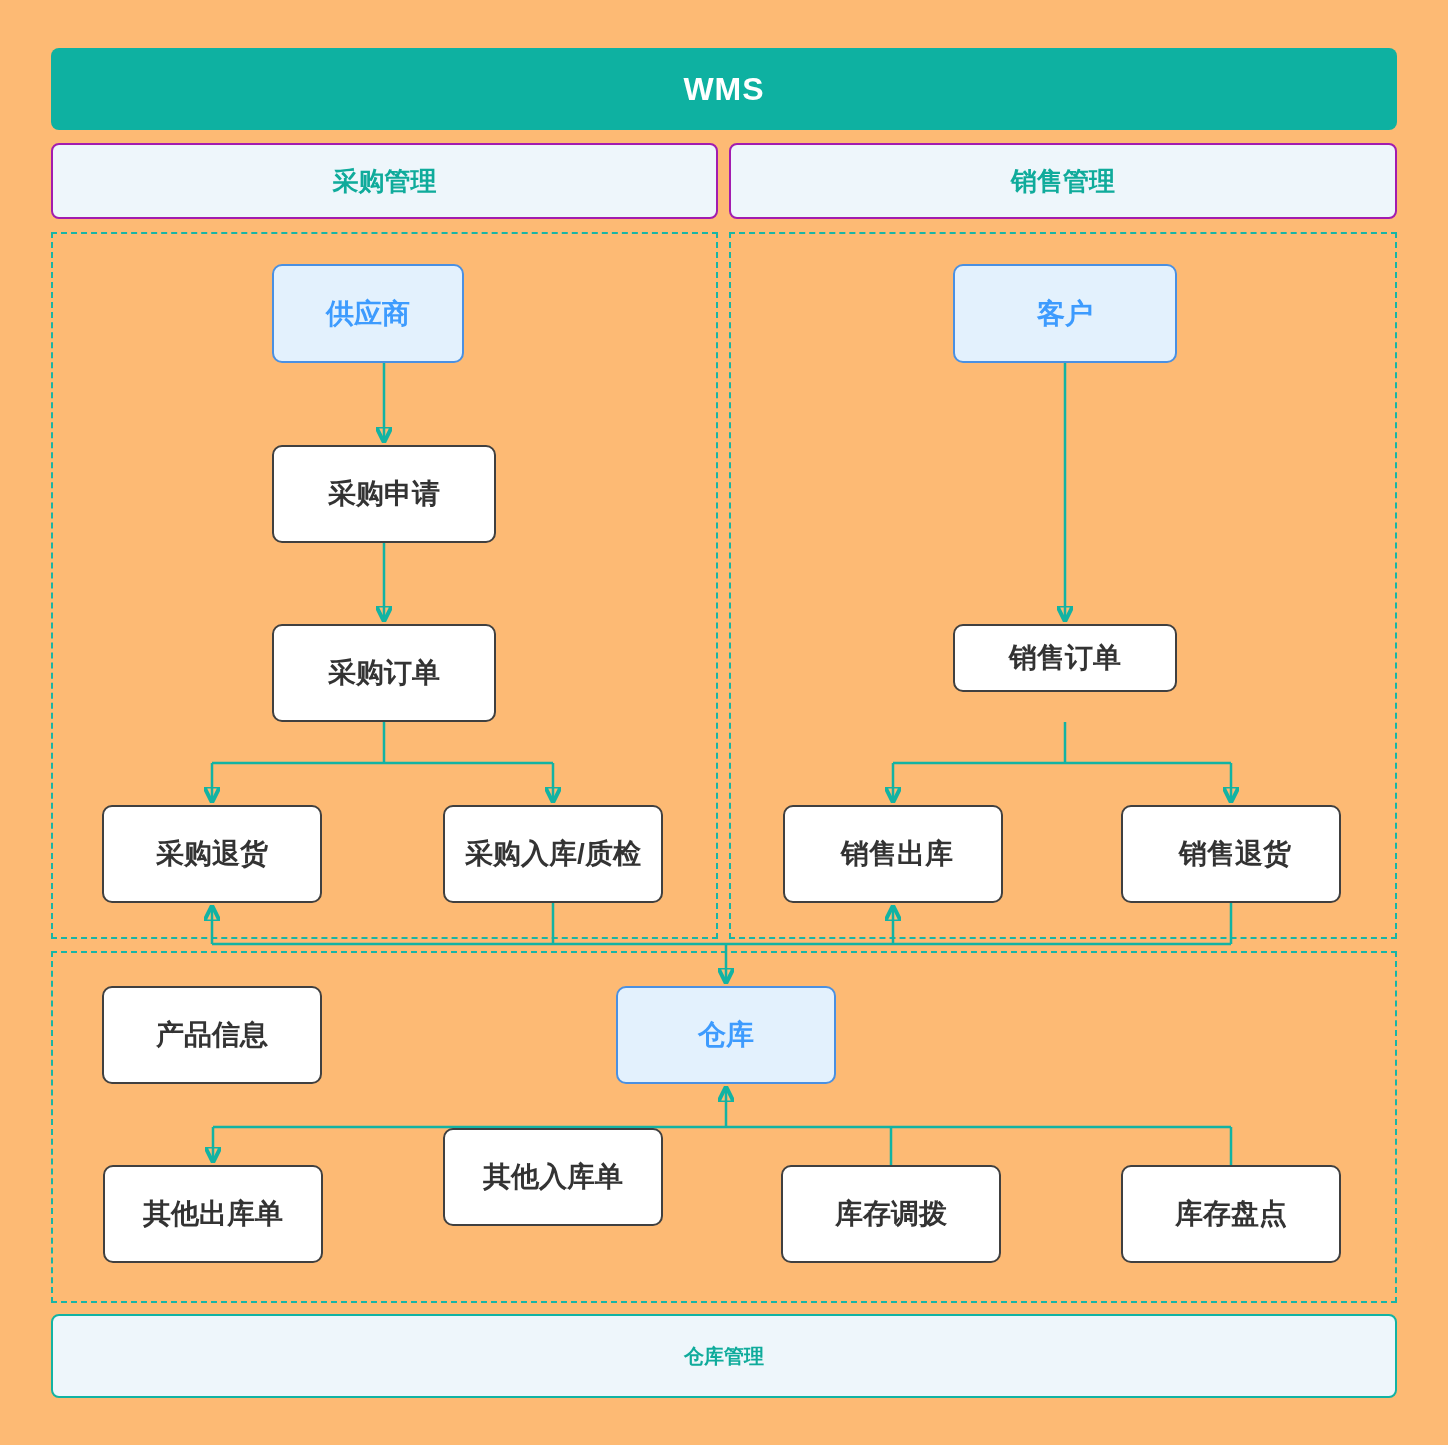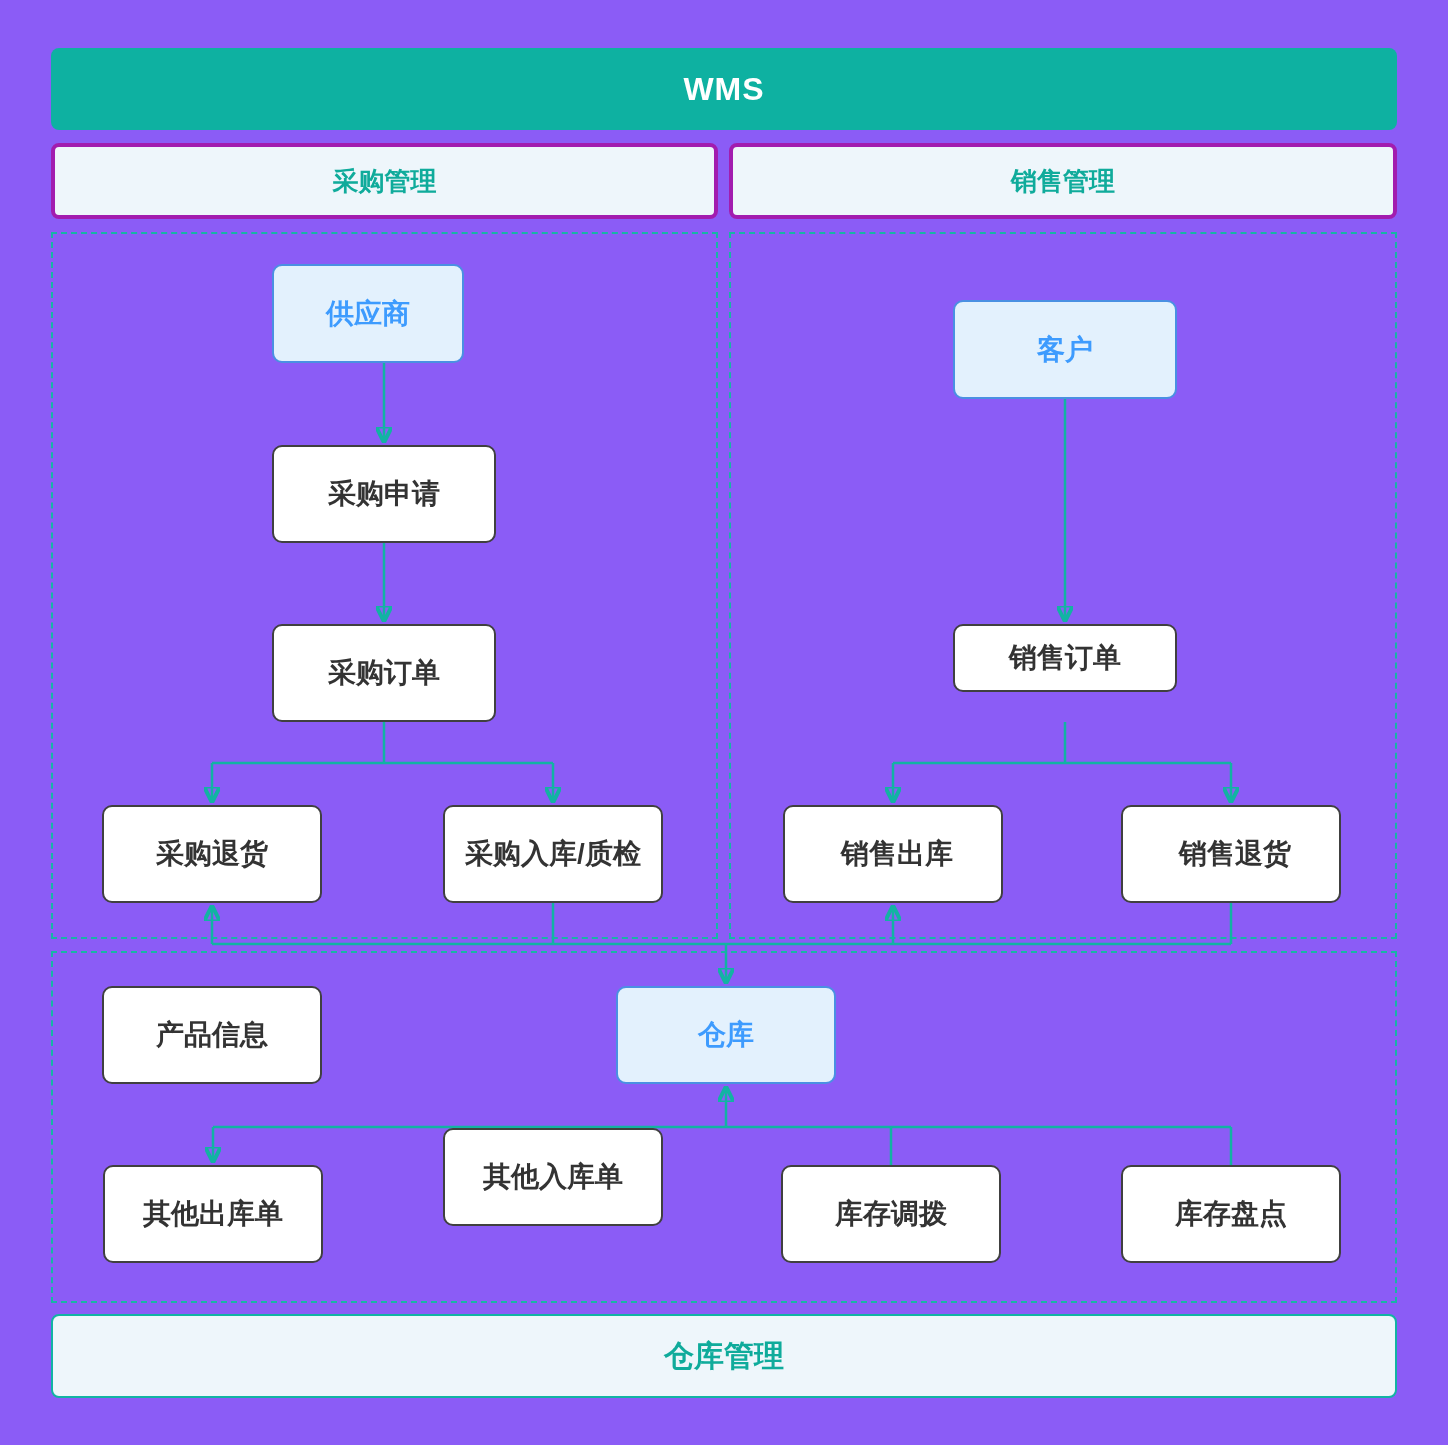--- a/index.html
+++ b/index.html
@@ -1,68 +1,68 @@
 <!DOCTYPE html>
 <html><head>
 <meta charset="utf-8">
 <style>
   html,body{margin:0;padding:0;background:#ffffff;}
   .canvas{
     position:relative;
     width:1448px;height:1445px;
-    background:#8b5cf6;
+    background:#fdba74;
     font-family:"Liberation Sans","DejaVu Sans",sans-serif;
     overflow:hidden;
   }
   .banner-top{
     position:absolute;left:51px;top:48px;width:1346px;height:82px;
     background:#0eb1a1;border-radius:8px;
     display:flex;align-items:center;justify-content:center;
     color:#ffffff;font-size:32px;font-weight:bold;letter-spacing:1px;
   }
   .section-header{
     position:absolute;top:143px;height:76px;
-    background:#eef6fb;border:4px solid #a21caf;border-radius:8px;
+    background:#eef6fb;border:2px solid #a21caf;border-radius:8px;
     display:flex;align-items:center;justify-content:center;
     color:#0fab9b;font-size:26px;font-weight:bold;
     box-sizing:border-box;
   }
   .section-header.purchase{left:51px;width:667px;}
   .section-header.sales{left:729px;width:668px;}
   .region{
     position:absolute;border:2px dashed #17b5a5;box-sizing:border-box;
     background:transparent;
   }
   .region.purchase{left:51px;top:232px;width:667px;height:707px;}
   .region.sales{left:729px;top:232px;width:668px;height:707px;}
   .region.warehouse{left:51px;top:951px;width:1346px;height:352px;}
   .banner-bottom{
     position:absolute;left:51px;top:1314px;width:1346px;height:84px;
     background:#eef6fb;border:2px solid #12b3a3;border-radius:8px;
     display:flex;align-items:center;justify-content:center;
-    color:#0fab9b;font-size:30px;font-weight:bold;
+    color:#0fab9b;font-size:20px;font-weight:bold;
     box-sizing:border-box;
   }
   .node{
     position:absolute;
     background:#ffffff;border:2px solid #404040;border-radius:10px;
     display:flex;align-items:center;justify-content:center;
     color:#333333;font-size:28px;font-weight:bold;
     box-sizing:border-box;z-index:3;
   }
   .node.blue{
     background:#e3f1fd;border:2px solid #4a90e2;color:#3d9bfe;
   }
   
   .n-supplier        {left:272px;top:264px;width:192px;height:99px;text-align:right;}
   .n-purchase-request{left:272px;top:445px;width:224px;height:98px;}
   .n-purchase-order  {left:272px;top:624px;width:224px;height:98px;}
   .n-purchase-return {left:102px;top:805px;width:220px;height:98px;}
   .n-purchase-inbound{left:443px;top:805px;width:220px;height:98px;}
-  .n-customer        {left:953px;top:264px;width:224px;height:99px;margin-top:36px;}
+  .n-customer        {left:953px;top:264px;width:224px;height:99px;}
   .n-sales-order     {left:953px;top:624px;width:224px;height:68px;}
   .n-sales-outbound  {left:783px;top:805px;width:220px;height:98px;padding-left:8px;}
   .n-sales-return    {left:1121px;top:805px;width:220px;height:98px;padding-left:8px;}
   .n-product-info    {left:102px;top:986px;width:220px;height:98px;}
   .n-warehouse       {left:616px;top:986px;width:220px;height:98px;}
   .n-other-outbound  {left:103px;top:1165px;width:220px;height:98px;}
   .n-other-inbound   {left:443px;top:1128px;width:220px;height:98px;}
   .n-stock-transfer  {left:781px;top:1165px;width:220px;height:98px;}
   .n-stock-count     {left:1121px;top:1165px;width:220px;height:98px;}
   .connectors{

